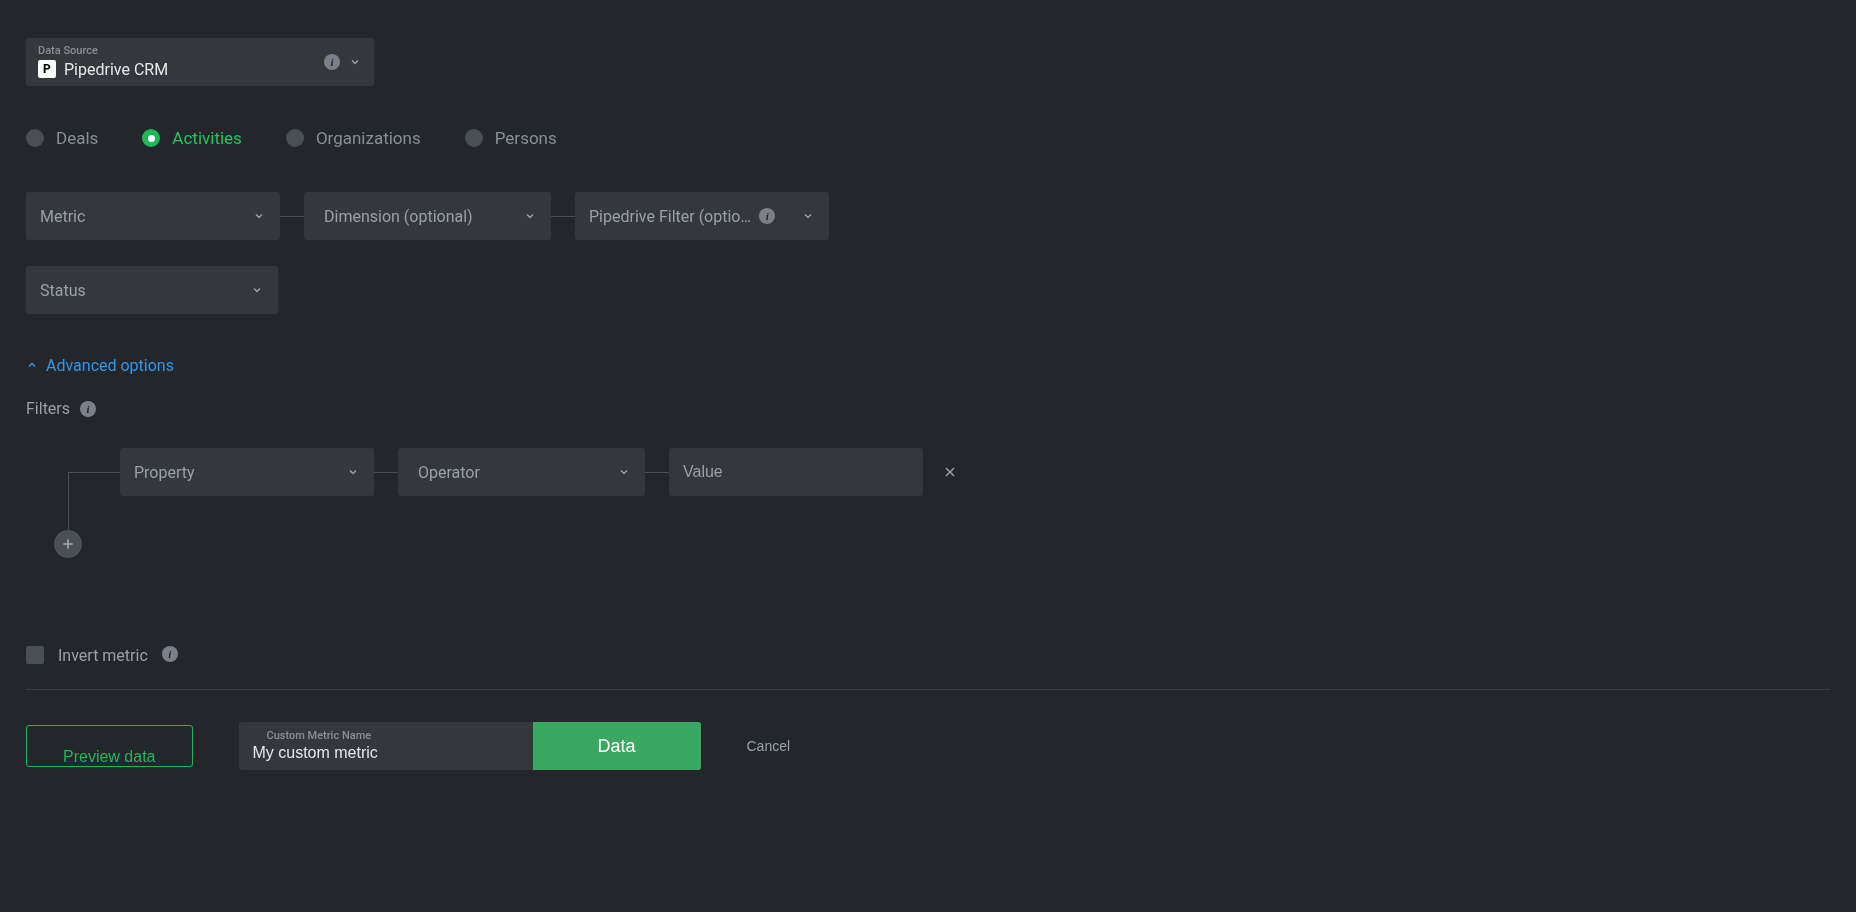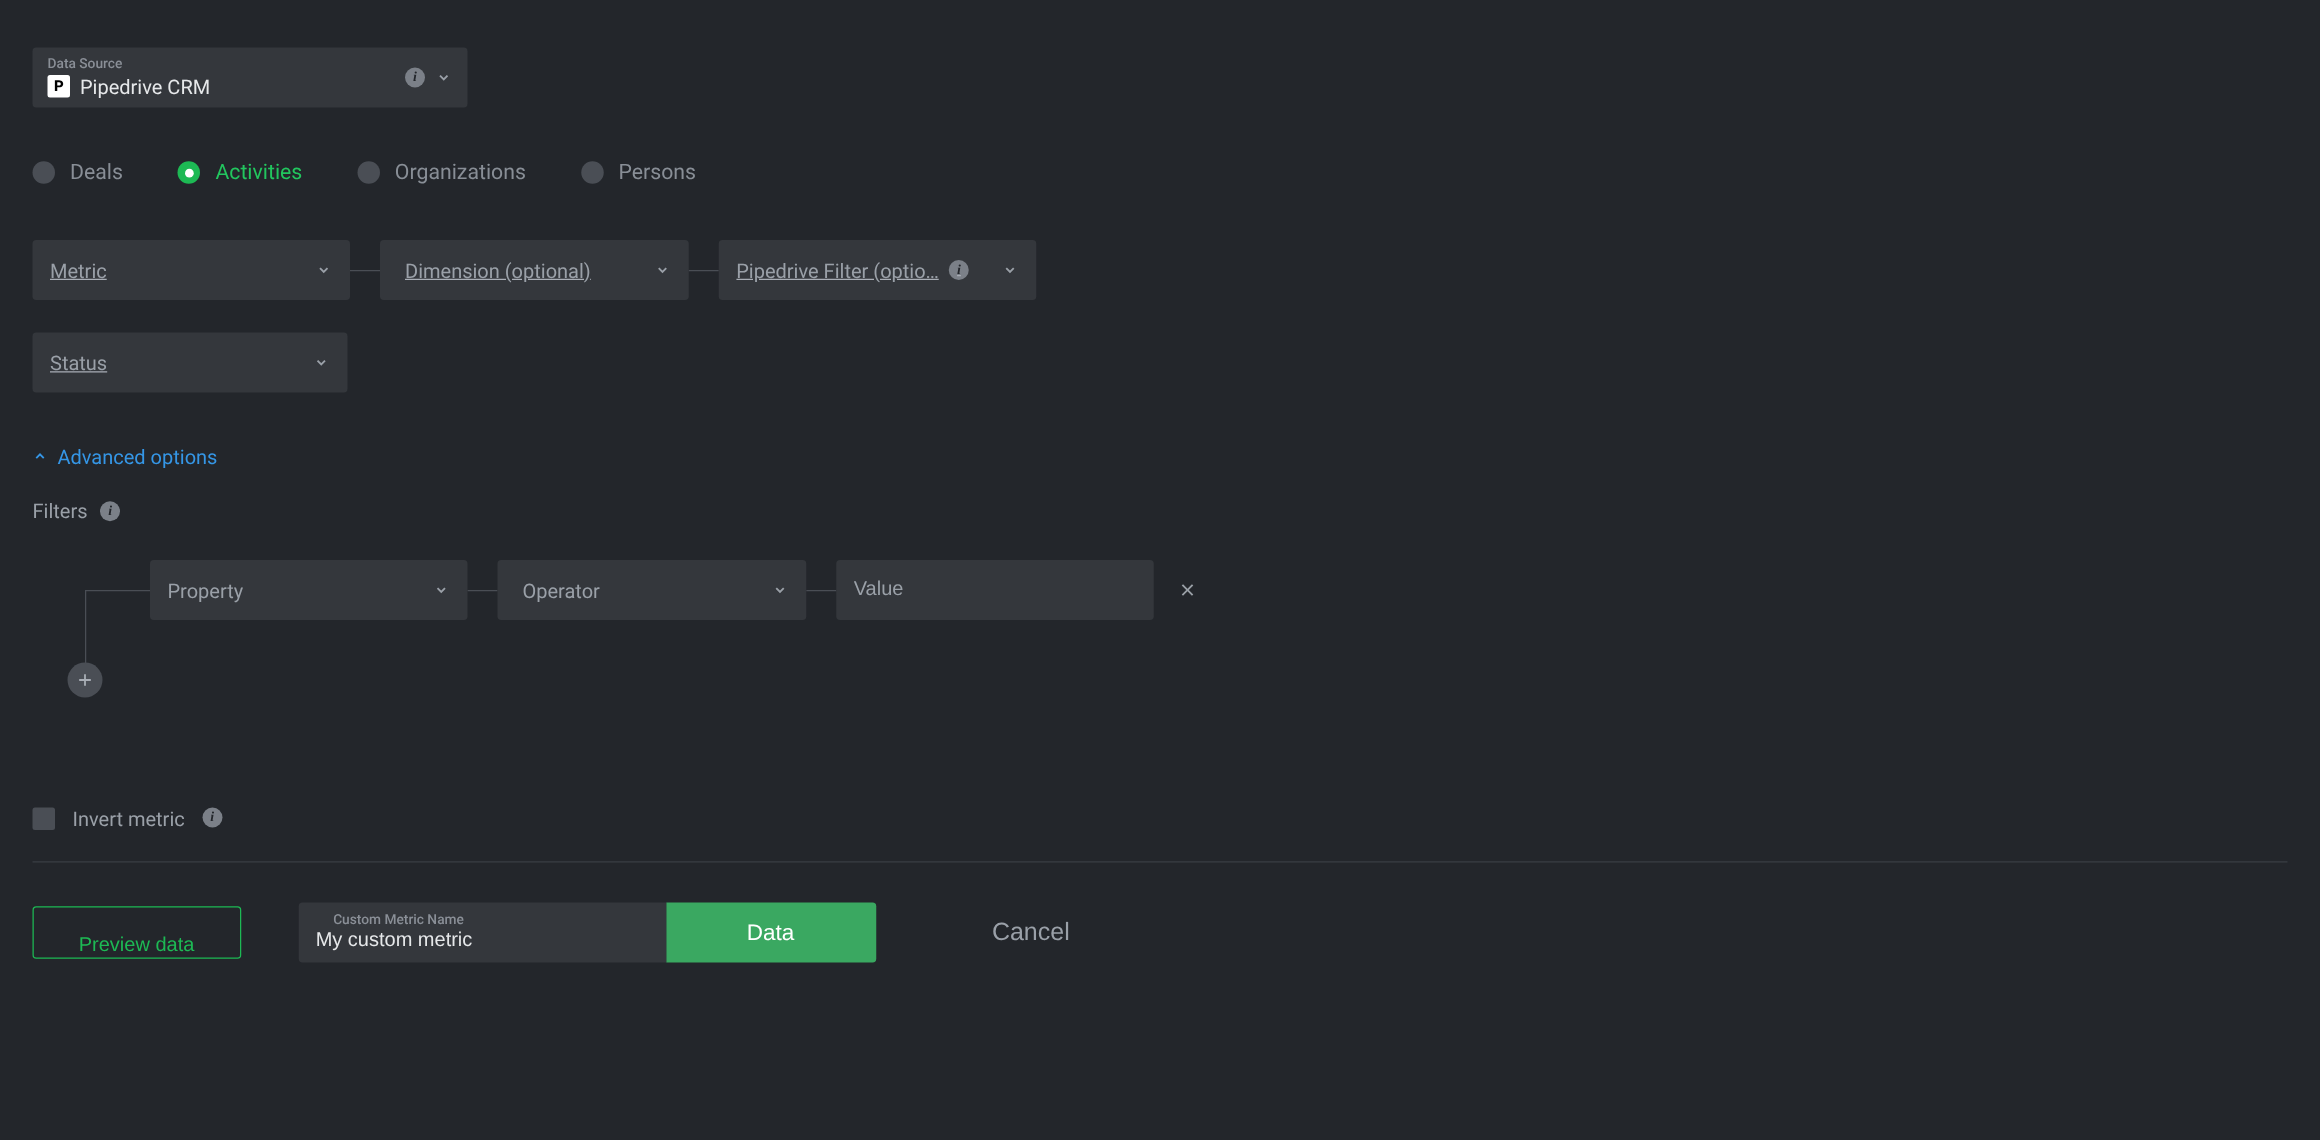--- a/index.html
+++ b/index.html
@@ -92,21 +92,21 @@
     display: inline-flex; align-items: center; justify-content: center;
   }
   .radio-circle.active { background: #1db954; }
   .radio-circle.active::after {
     content: ""; width: 7px; height: 7px; border-radius: 50%; background: #fff;
   }
   .radio-label { font-size: 17px; color: #888e96; }
   .radio-label.active { color: #22c55e; }
 
   
-  .select-row { display: flex; align-items: center; margin-top: 44px; text-decoration: underline; }
+  .select-row { display: flex; align-items: center; margin-top: 44px; }
   .select-box {
     height: 48px;
     background: #34373c;
     border-radius: 3px;
     display: flex;
     align-items: center;
     padding: 0 14px;
     color: #9aa0a8;
     font-size: 16px;
     position: relative;
@@ -195,21 +195,21 @@
   .metric-name-box .mn-val {
     color: #e6e8ea; font-size: 16px; margin-bottom: 8px;
     background: transparent; border: none; outline: none; width: 100%;
   }
   .save-btn {
     height: 48px; width: 168px; background: #3aa861; color: #fff;
     font-size: 18px; border: none; border-radius: 0 3px 3px 0; cursor: pointer;
   }
   .name-save-group { display: flex; align-items: stretch; }
   .cancel-btn {
-    background: none; border: none; color: #9aa0a8; font-size: 20px; cursor: pointer; margin-left: 47px;
+    background: none; border: none; color: #9aa0a8; font-size: 14px; cursor: pointer;
   }
 
   .truncate { white-space: nowrap; overflow: hidden; text-overflow: ellipsis; max-width: 170px; display:inline-block;}
 
   .value-input {
     background: transparent; border: none; outline: none; color: #fef9c3; font-size: 16px; width: 100%;
   }
   .value-input::placeholder { color: #9aa0a8; }
 </style>
 </head>

